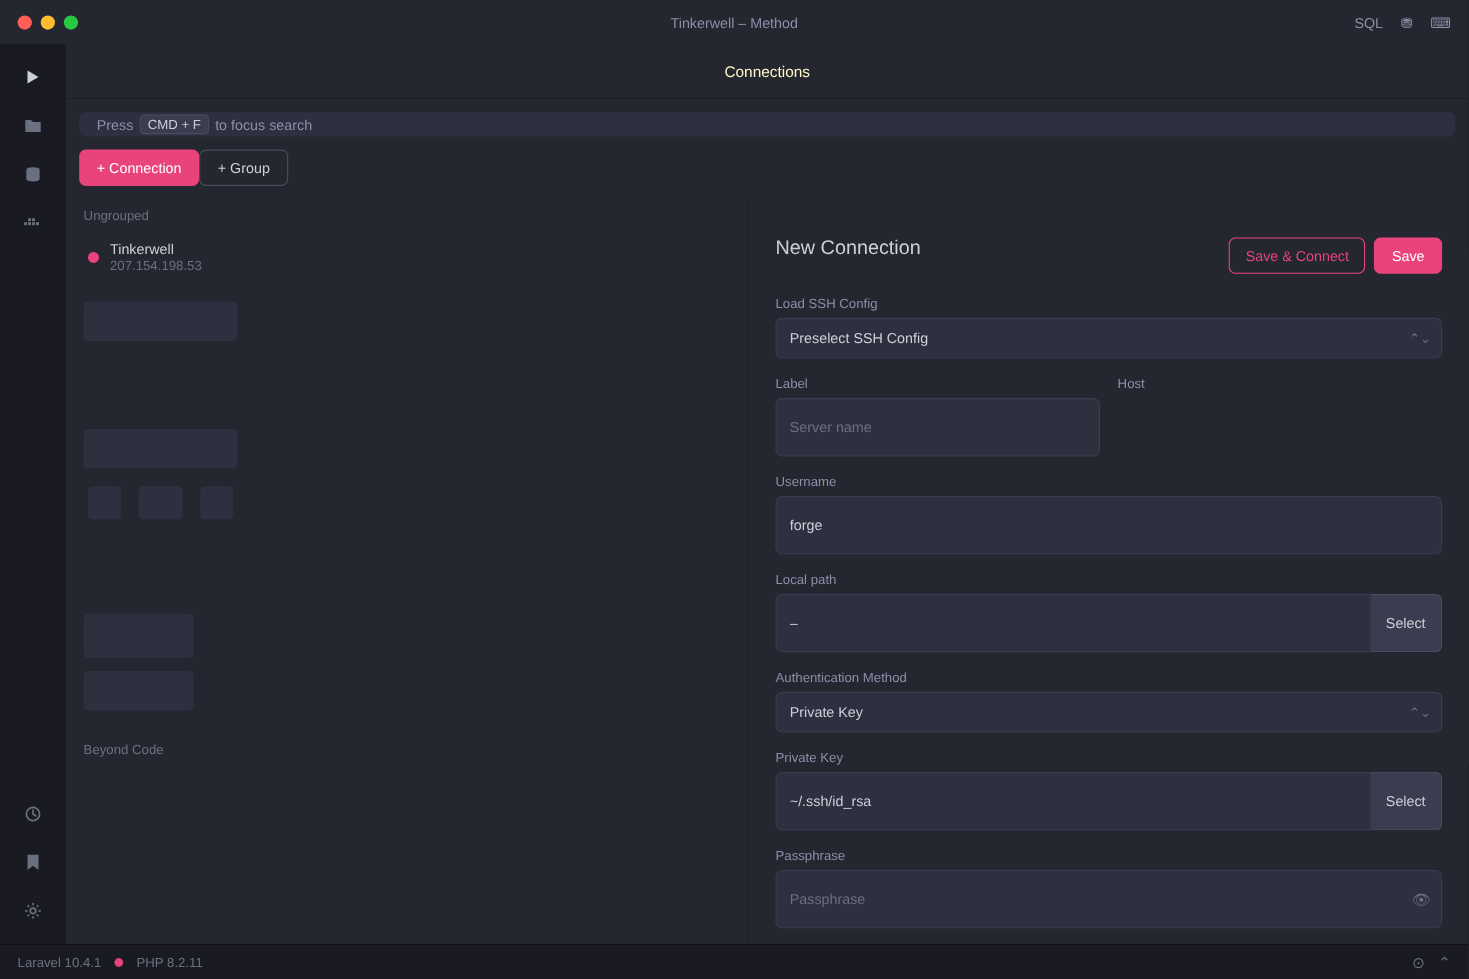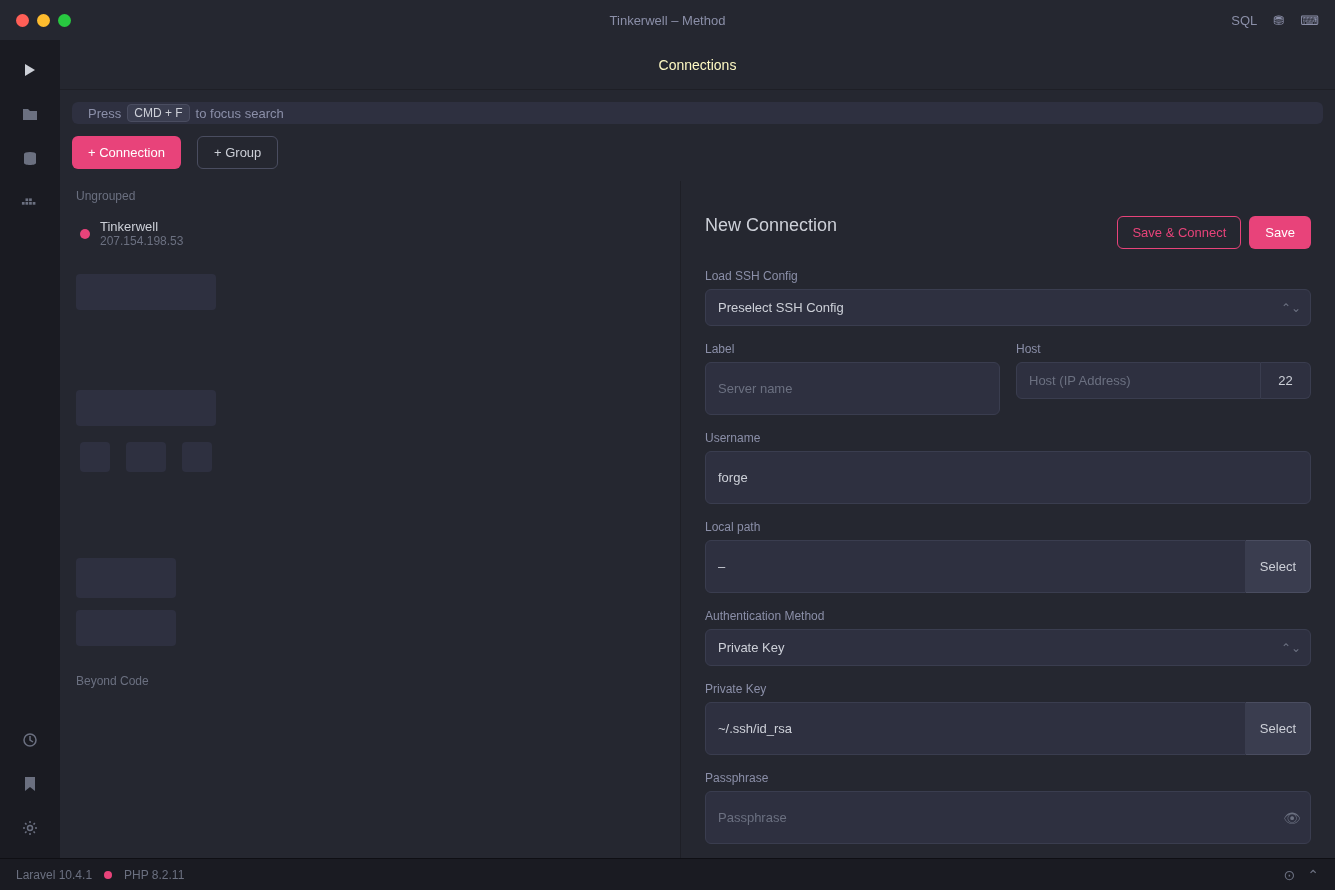--- a/index.html
+++ b/index.html
@@ -115,21 +115,21 @@
       background: #3a3d4f;
       border: 1px solid #4a4d60;
       border-radius: 4px;
       padding: 1px 6px;
       font-size: 12px;
       color: #cdd0d8;
     }
 
     .connections-actions {
       display: flex;
-      gap: 16px;
+      gap: 0;
       padding: 0 12px 12px;
     }
 
     .btn-pink {
       background: #e8437a;
       color: white;
       border: none;
       border-radius: 6px;
       padding: 8px 16px;
       font-size: 13px;
@@ -533,24 +533,20 @@
           </div>
         </div>
 
         <div class="form-row">
           <div class="form-section">
             <div class="form-label">Label</div>
             <input class="form-input" type="text" placeholder="Server name" style="">
           </div>
           <div class="form-section">
             <div class="form-label">Host</div>
-            <div class="host-row">
-              <input class="host-input" type="text" placeholder="Host (IP Address)" style="">
-              <input class="port-input" type="text" value="22" style="">
-            </div>
           </div>
         </div>
 
         <div class="form-row">
           <div class="form-section">
             <div class="form-label">Username</div>
             <input class="form-input" type="text" value="forge" style="">
           </div>
         </div>
 

